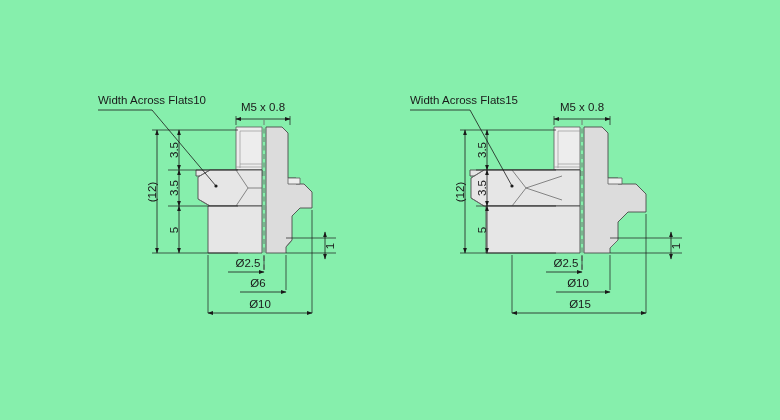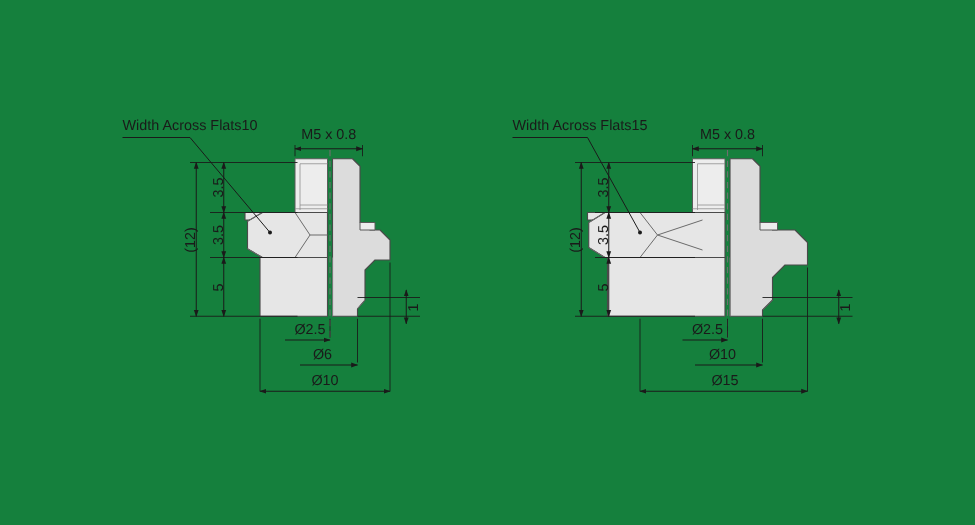--- a/index.html
+++ b/index.html
@@ -11,21 +11,21 @@
   body {
     width: 780px;
     height: 420px;
     font-family: "Liberation Sans", sans-serif;
     overflow: hidden;
   }
   #drawing-canvas {
     position: relative;
     width: 780px;
     height: 420px;
-    background: #15803d;
+    background: #86efac;
   }
   svg.drawing-svg {
     display: block;
     width: 780px;
     height: 420px;
   }
   
   .part-fill {
     fill: #e6e6e6;
     stroke: #4a4a4a;

